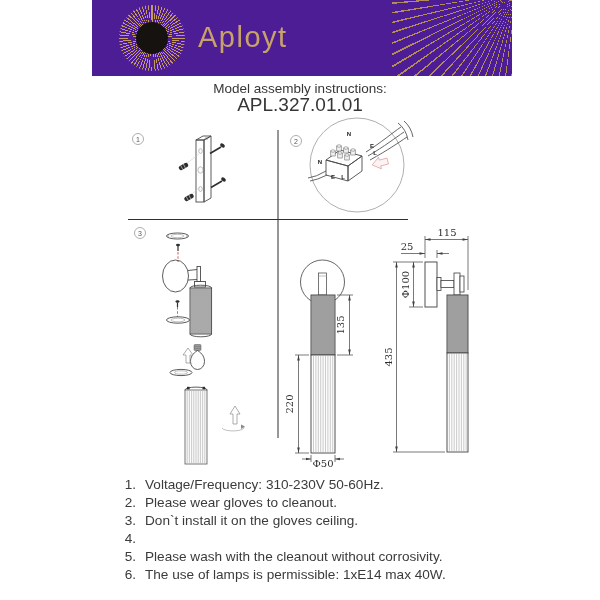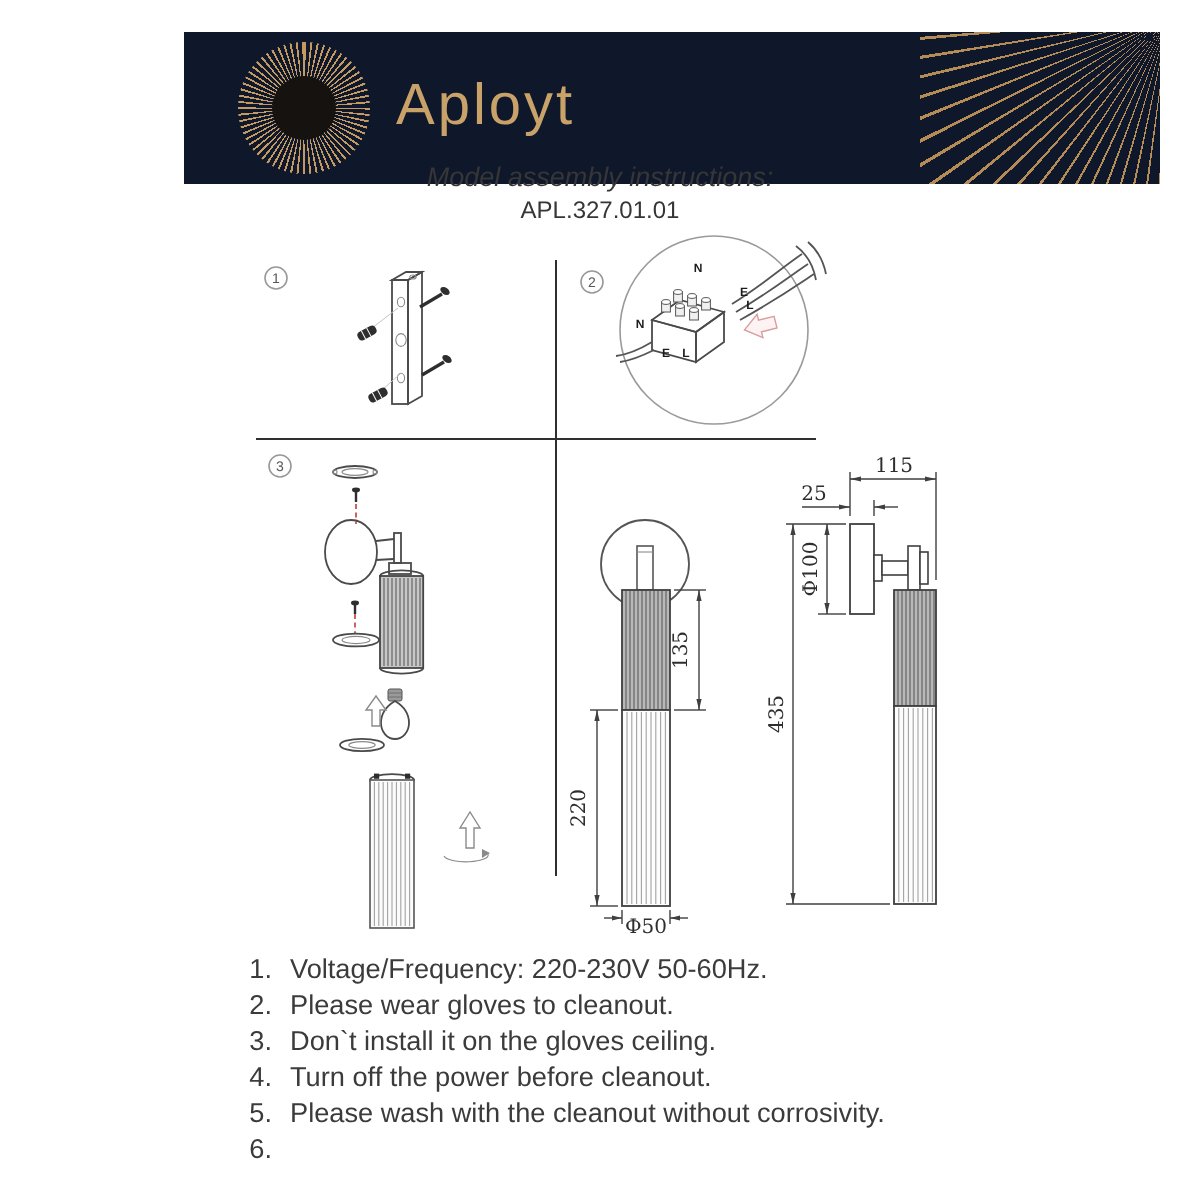--- a/index.html
+++ b/index.html
@@ -2,42 +2,42 @@
 <html><head>
 <meta charset="utf-8">
 <style>
   html,body { margin:0; padding:0; background:#ffffff; }
   .page {
     position:relative; width:600px; height:600px; background:#ffffff;
     font-family:"Liberation Sans", sans-serif; overflow:hidden;
   }
   
   .header {
-    position:absolute; left:92px; top:0; width:488px; height:76px;
-    background:#0f172a; overflow:hidden;margin-top:16px;
+    position:absolute; left:92px; top:0; width:420px; height:76px;
+    background:#4c1d95; overflow:hidden;
   }
   .sunburst {
     position:absolute; left:27px; top:5px; width:66px; height:66px; border-radius:50%;
     background:repeating-conic-gradient(#c49a62 0deg 1.8deg, rgba(0,0,0,0) 1.8deg 5.6deg);
   }
   .sunburst::after {
     content:""; position:absolute; inset:17px; border-radius:50%; background:#16120f;
   }
   .brand {
     position:absolute; left:106px; top:21px; font-size:29px; color:#c8a269;
     letter-spacing:1.5px; font-weight:400;
   }
   .rays {
     position:absolute; right:0; top:0; width:120px; height:100%;
     background:repeating-conic-gradient(from 183deg at 104% -10%, #b58c55 0deg 0.7deg, rgba(0,0,0,0) 0.7deg 4.3deg);
   }
   
   .title { position:absolute; left:0; top:81px; width:600px; text-align:center; color:#363636; }
-  .title .heading { font-size:13.5px; line-height:16px;font-style:italic; }
-  .title .model   { font-size:12px; line-height:16px; }
+  .title .heading { font-size:13.5px; line-height:16px; }
+  .title .model   { font-size:19px; line-height:16px; }
   
   .drawing { position:absolute; left:0; top:114px; }
   .ln   { stroke:#4a4a4a; stroke-width:0.9; fill:none; }
   .thin { stroke:#8a8a8a; stroke-width:0.55; fill:none; }
   .lead { stroke:#c4c4c4; stroke-width:0.5; }
   .dim  { stroke:#3f3f3f; stroke-width:0.7; fill:none; }
   .arr  { fill:#3f3f3f; stroke:none; }
   .dimtxt { font-family:"DejaVu Serif", serif; font-size:10px; fill:#2e2e2e; }
   .stepnum { font-family:"Liberation Sans", sans-serif; font-size:7px; fill:#555; text-anchor:middle; }
   .wlabel { font-family:"Liberation Sans", sans-serif; font-size:6px; font-weight:bold; fill:#1c1c1c; text-anchor:middle; }
@@ -333,36 +333,36 @@
       <line x1="396.5" y1="262" x2="396.5" y2="452" class="dim"></line>
       <polygon points="396.5,262 395.2,267.5 397.8,267.5" class="arr"></polygon>
       <polygon points="396.5,452 395.2,446.5 397.8,446.5" class="arr"></polygon>
       <text x="391.5" y="357" class="dimtxt" text-anchor="middle" transform="rotate(-90 391.5 357)">435</text>
     </g>
   </svg>
 
   <div class="instructions">
     <div class="ins-row">
       <span class="ins-num">1.</span>
-      <span class="ins-text">Voltage/Frequency: 220-230V 50-60Hz.</span>
+      <span class="ins-text">Voltage/Frequency: 310-230V 50-60Hz.</span>
     </div>
     <div class="ins-row">
       <span class="ins-num">2.</span>
       <span class="ins-text">Please wear gloves to cleanout.</span>
     </div>
     <div class="ins-row">
       <span class="ins-num">3.</span>
       <span class="ins-text">Don`t install it on the gloves ceiling.</span>
     </div>
     <div class="ins-row">
       <span class="ins-num">4.</span>
-      <span class="ins-text">Turn off the power before cleanout.</span>
     </div>
     <div class="ins-row">
       <span class="ins-num">5.</span>
       <span class="ins-text">Please wash with the cleanout without corrosivity.</span>
     </div>
     <div class="ins-row">
       <span class="ins-num">6.</span>
+      <span class="ins-text">The use of lamps is permissible: 1xE14 max 40W.</span>
     </div>
   </div>
 
 </div>
 
 </body></html>

